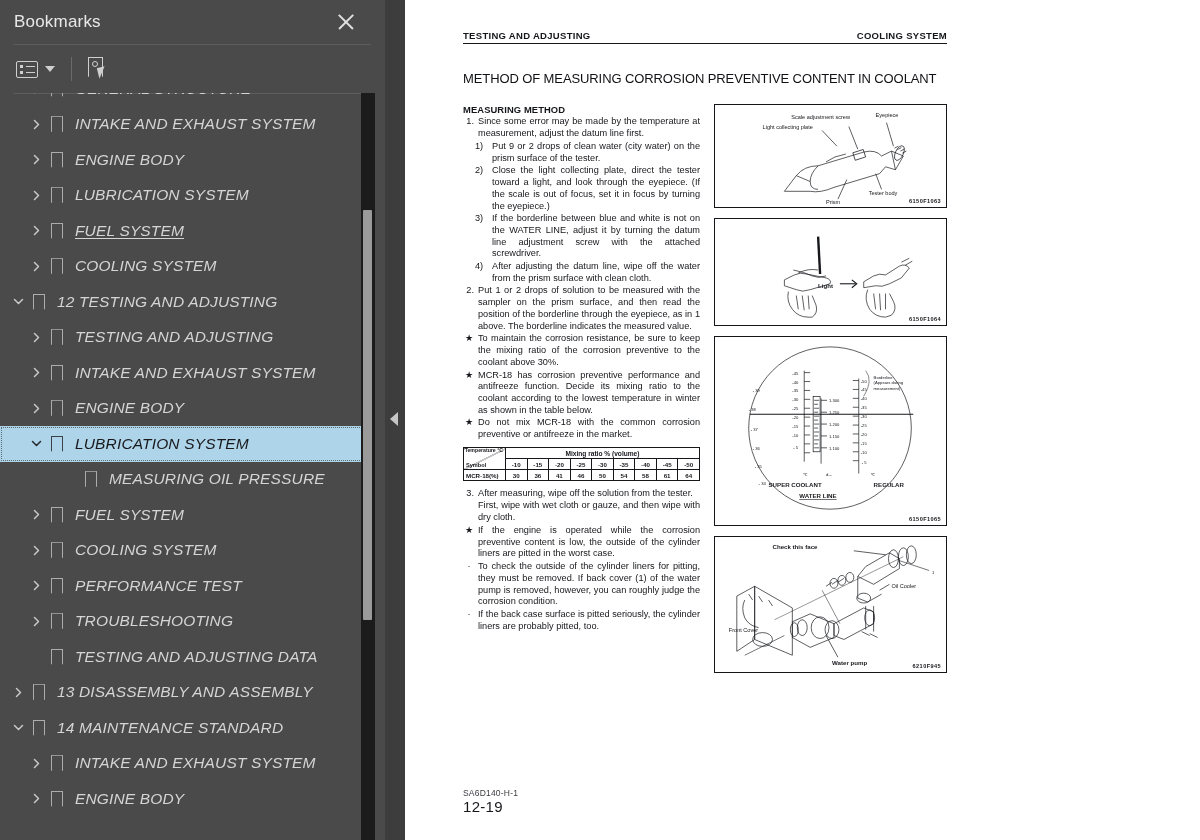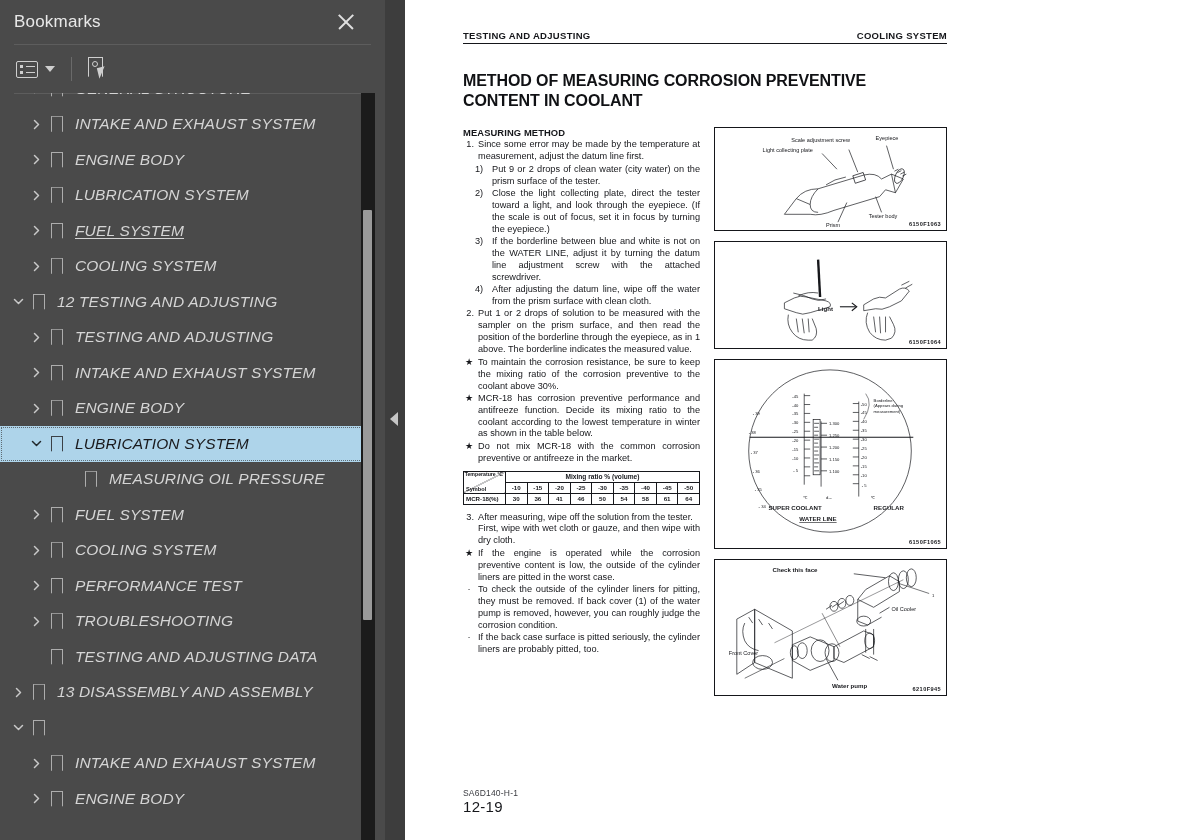--- a/index.html
+++ b/index.html
@@ -151,21 +151,21 @@
     background:#fff;
   }
   .pg-inner { position:absolute; left:58px; top:30px; width:484px; }
 
   .run-head {
     display:flex; justify-content:space-between;
     font-size:9.5px; font-weight:bold; color:#15161a; letter-spacing:.3px;
     border-bottom:1.4px solid #15161a; padding-bottom:2px;
   }
   h1.doc-title {
-    margin-top:27px; font-size:16px; line-height:1.23; font-weight:bold;
+    margin-top:27px; font-size:13px; line-height:1.23; font-weight:normal;
     color:#101114; letter-spacing:-.1px;
   }
   .cols { display:flex; margin-top:17px; gap:14px; }
   .col-left { width:237px; }
   .col-right { width:233px; }
 
   .sec-head { font-size:9.4px; font-weight:bold; color:#15161a; letter-spacing:.1px; }
   .body-txt { font-size:9.2px; line-height:1.29; color:#16171b; text-align:justify; }
   ol.lvl1 { list-style:none; margin-top:1px; }
   ol.lvl1 > li { display:flex; margin-top:.5px; }
@@ -447,20 +447,21 @@
           </div>
           <div class="row ind0">
             <span class="chev">
               <svg width="11" height="11" viewBox="0 0 11 11">
                 <path d="M1.5 3.5 L5.5 7.5 L9.5 3.5" fill="none" stroke="currentColor" stroke-width="1.5" stroke-linecap="round" stroke-linejoin="round"></path>
               </svg>
             </span>
             <span class="bmk">
               <span class="bmk-glyph"></span>
             </span>
+            <span class="lbl">14 MAINTENANCE STANDARD</span>
           </div>
           <div class="row ind1">
             <span class="chev">
               <svg width="11" height="11" viewBox="0 0 11 11">
                 <path d="M3.5 1.5 L7.5 5.5 L3.5 9.5" fill="none" stroke="currentColor" stroke-width="1.5" stroke-linecap="round" stroke-linejoin="round"></path>
               </svg>
             </span>
             <span class="bmk">
               <span class="bmk-glyph"></span>
             </span>

